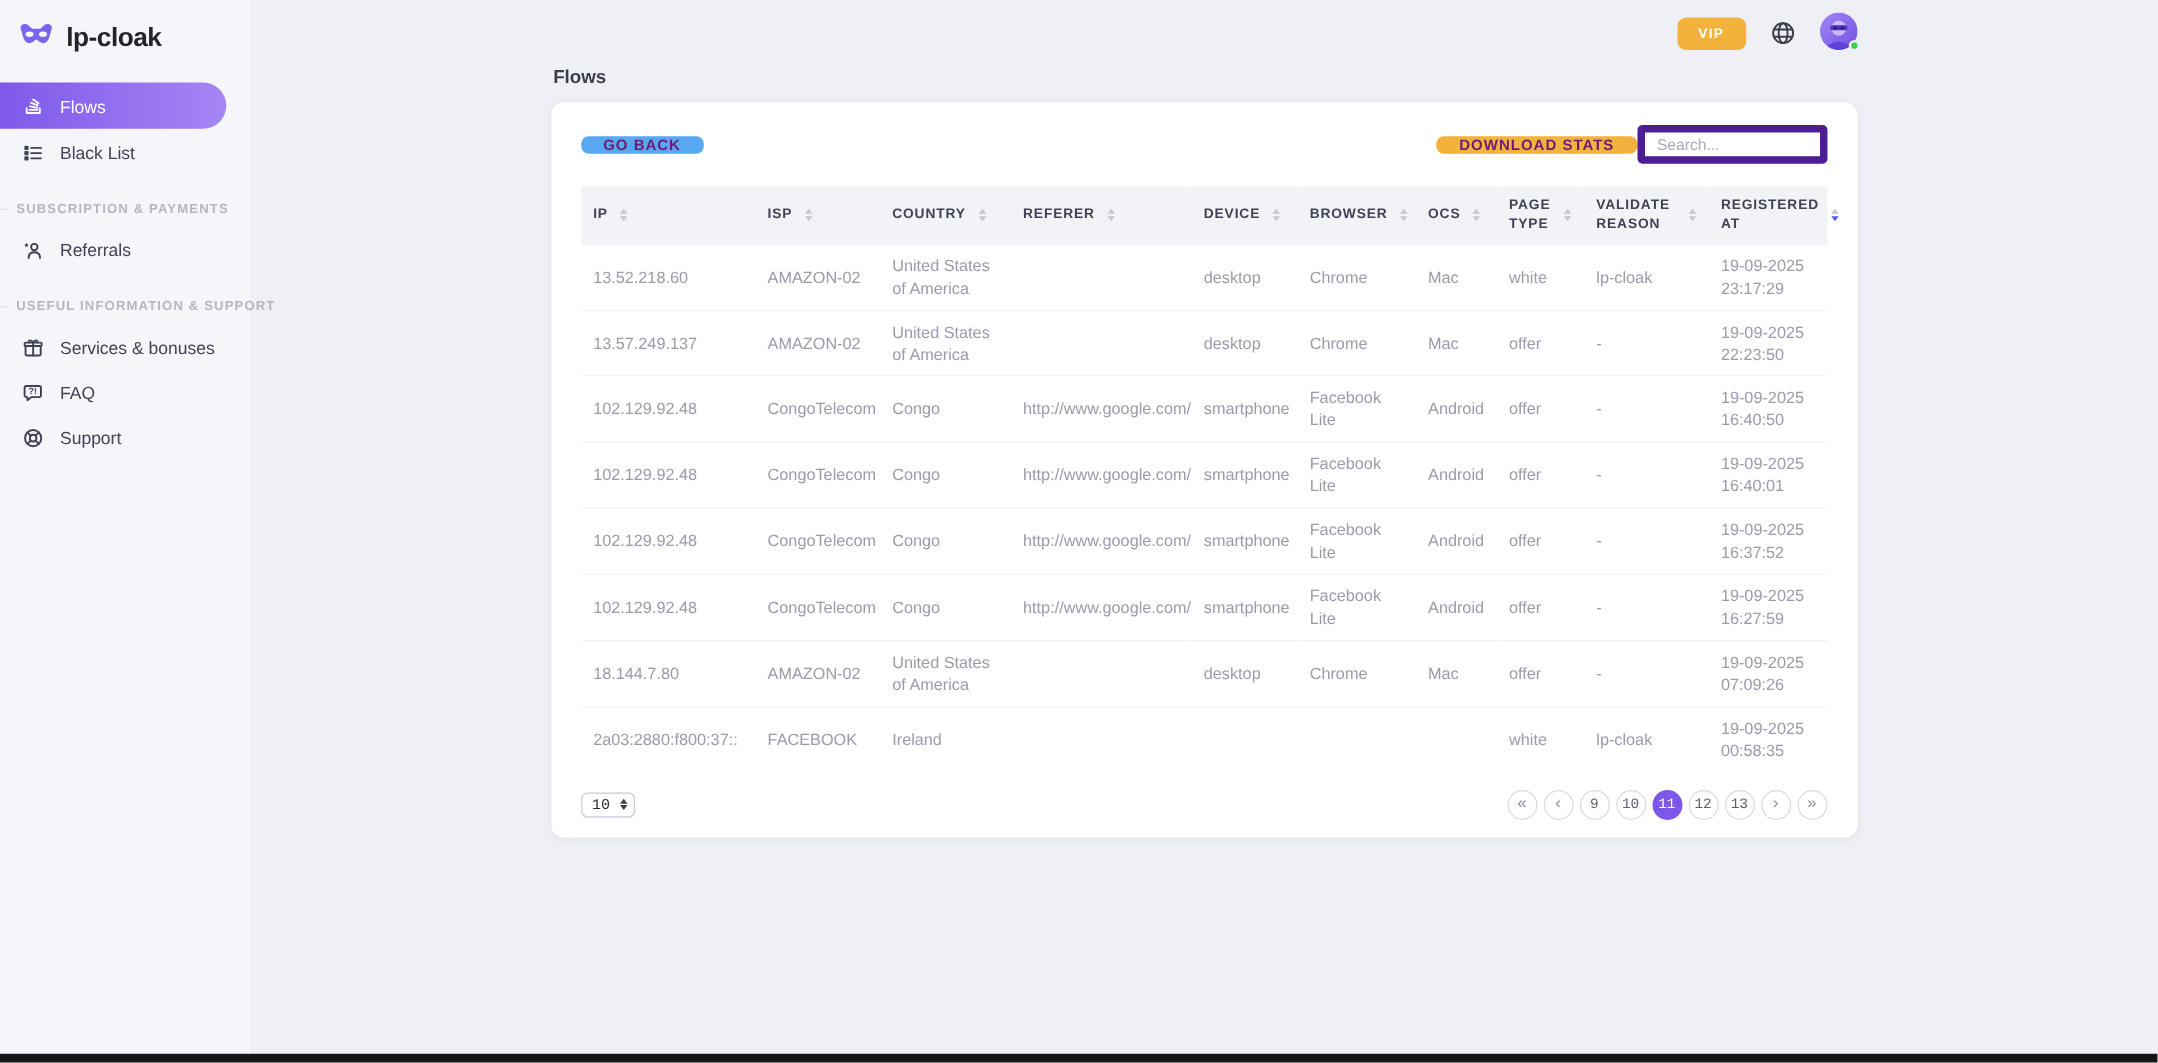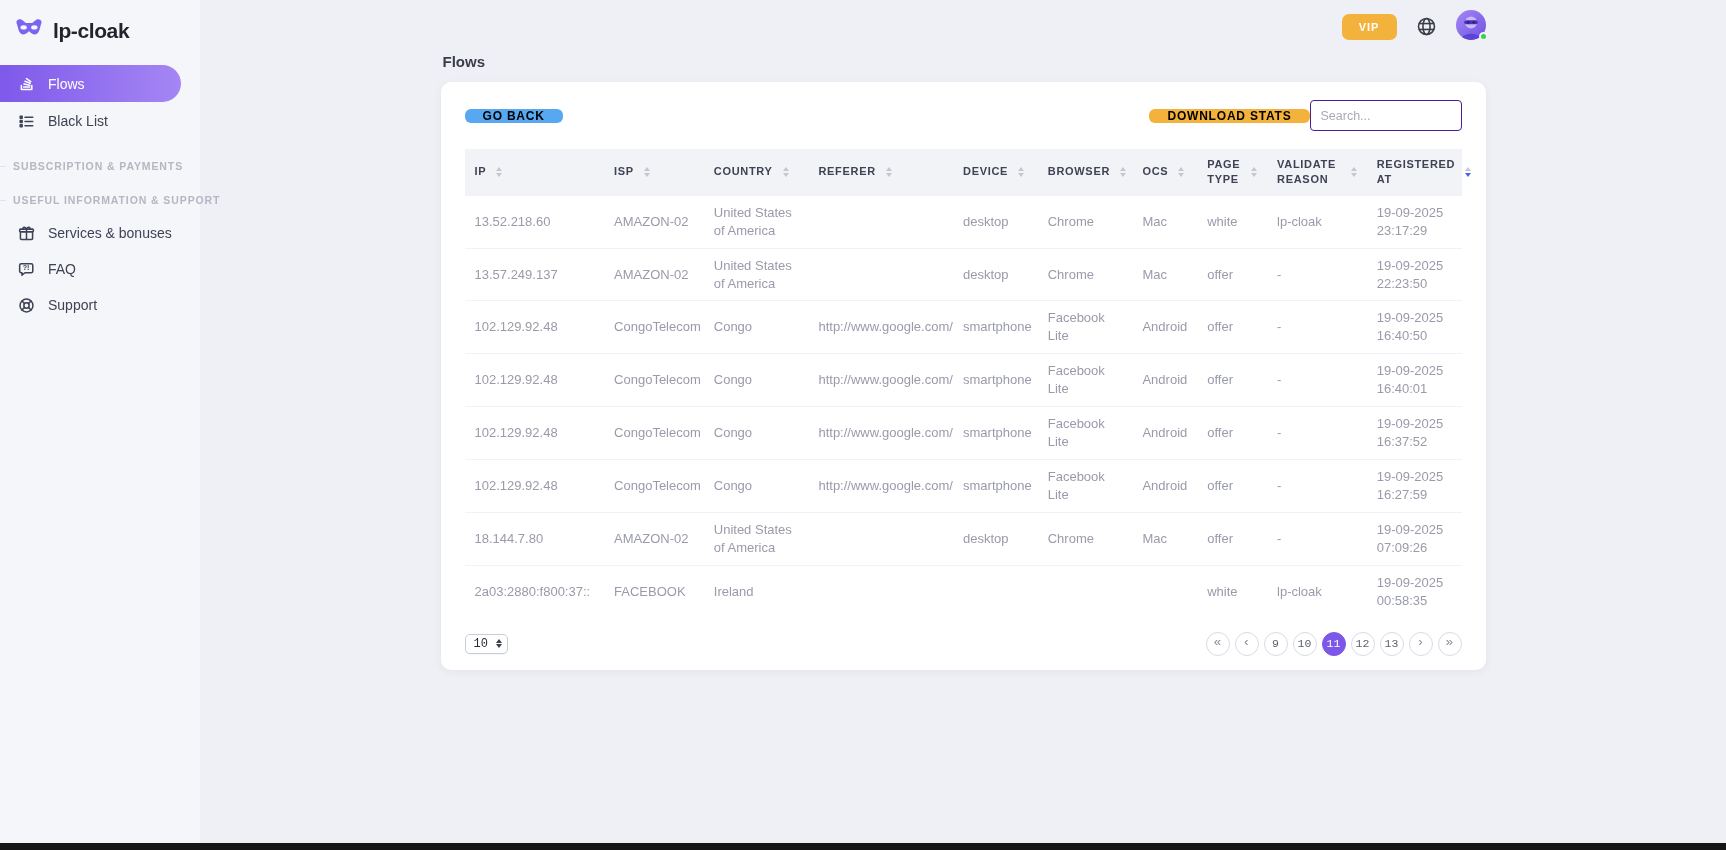--- a/index.html
+++ b/index.html
@@ -34,26 +34,26 @@
   .avatar-wrap svg { display:block; }
   .status-dot { position:absolute; right:-2px; bottom:-1px; width:9px; height:9px;
     border-radius:50%; background:#3ecf4a; border:2px solid #eef0f5; }
 
   .page-title { margin:13px 0 12px 2px; font-size:15px; font-weight:bold; color:#3a3d4a; }
 
   .card { background:#fff; border-radius:10px; box-shadow:0 2px 8px rgba(80,80,120,0.07);
     padding:18px 24px 14px; }
 
   .card-toolbar { display:flex; align-items:center; margin-bottom:18px; }
-  .btn { border:none; border-radius:6px; color:#000000; font-size:12px; font-weight:bold;
+  .btn { border:none; border-radius:6px; color:#701a75; font-size:12px; font-weight:bold;
     letter-spacing:0.8px; padding:0 18px; cursor:pointer; font-family:inherit; }
   .btn-blue { background:#57a8f0; }
   .btn-amber { background:#f2b23c; }
   .toolbar-spacer { flex:1; }
-  .search-input { width:152px; height:31px; border:1px solid #4c1d95; border-radius:4px;
+  .search-input { width:152px; height:31px; border:6px solid #4c1d95; border-radius:4px;
     padding:0 10px; font-size:12.5px; color:#3b82f6; background:#fff; outline:none;
     font-family:inherit; }
   .search-input::placeholder { color:#a9abb8; }
 
   
   table { width:100%; border-collapse:collapse; table-layout:fixed; }
   thead th { background:#f2f3f7; text-align:left; padding:8px 10px; vertical-align:middle;
     cursor:pointer; }
   .th-inner { display:flex; align-items:center; gap:10px; }
   .th-label { font-size:11px; font-weight:bold; color:#3f4254; letter-spacing:0.7px;
@@ -127,20 +127,30 @@
               <rect x="3.4" y="9" width="2" height="2" fill="currentColor"></rect>
               <rect x="3.4" y="13.4" width="2" height="2" fill="currentColor"></rect>
               <path d="M8.4 5.6 H16.6"></path>
               <path d="M8.4 10 H16.6"></path>
               <path d="M8.4 14.4 H16.6"></path>
             </svg>
           </span>
           <span>Black List</span>
         </div>
         <div class="section-header">SUBSCRIPTION &amp; PAYMENTS</div>
+        <div class="nav-item">
+          <span style="display: flex;">
+            <svg width="19" height="19" viewBox="0 0 20 20" fill="none" stroke="currentColor" stroke-width="1.6" stroke-linecap="round" stroke-linejoin="round">
+              <circle cx="11" cy="7" r="2.7"></circle>
+              <path d="M6.2 16.2 C6.2 12.8 8.4 11.4 11 11.4 C13.6 11.4 15.8 12.8 15.8 16.2"></path>
+              <path d="M4.4 3.4 l0.6 1.2 1.3 0.2 -0.95 0.95 0.22 1.3 -1.17-0.62 -1.17 0.62 0.22-1.3 -0.95-0.95 1.3-0.2 z" fill="currentColor" stroke="none"></path>
+            </svg>
+          </span>
+          <span>Referrals</span>
+        </div>
         <div class="section-header">USEFUL INFORMATION &amp; SUPPORT</div>
         <div class="nav-item">
           <span style="display: flex;">
             <svg width="19" height="19" viewBox="0 0 20 20" fill="none" stroke="currentColor" stroke-width="1.6" stroke-linecap="round" stroke-linejoin="round">
               <rect x="3.6" y="8.2" width="12.8" height="8" rx="1"></rect>
               <rect x="2.8" y="5.4" width="14.4" height="2.8" rx="0.8"></rect>
               <path d="M10 5.4 V16.2"></path>
               <path d="M10 5.2 C8.6 2.6 5.6 3.2 6.6 5.2"></path>
               <path d="M10 5.2 C11.4 2.6 14.4 3.2 13.4 5.2"></path>
             </svg>

